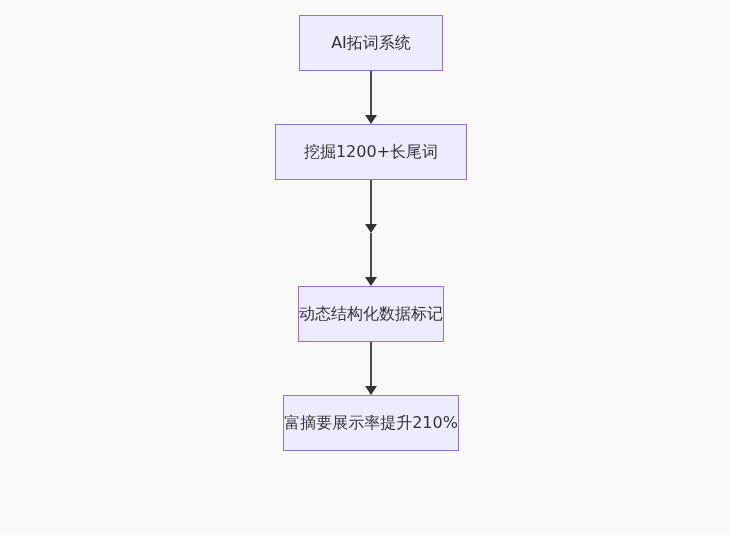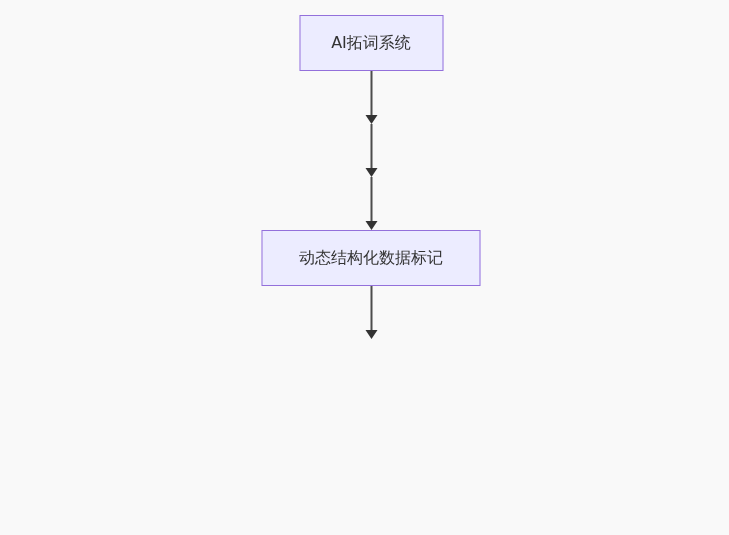--- a/index.html
+++ b/index.html
@@ -76,34 +76,36 @@
 <div class="canvas">
   <div class="flow-column">
 
     <div class="flow-node">AI拓词系统</div>
 
     <div class="flow-edge">
       <div class="edge-line"></div>
       <div class="edge-arrowhead"></div>
     </div>
 
+    <div class="flow-node">挖掘1200+长尾词</div>
 
     <div class="flow-edge">
       <div class="edge-line"></div>
       <div class="edge-arrowhead"></div>
     </div>
 
 
     <div class="flow-edge">
       <div class="edge-line"></div>
       <div class="edge-arrowhead"></div>
     </div>
 
     <div class="flow-node">动态结构化数据标记</div>
 
     <div class="flow-edge">
       <div class="edge-line"></div>
       <div class="edge-arrowhead"></div>
     </div>
 
+    <div class="flow-node">富摘要展示率提升210%</div>
 
   </div>
 </div>
 
 </body></html>

